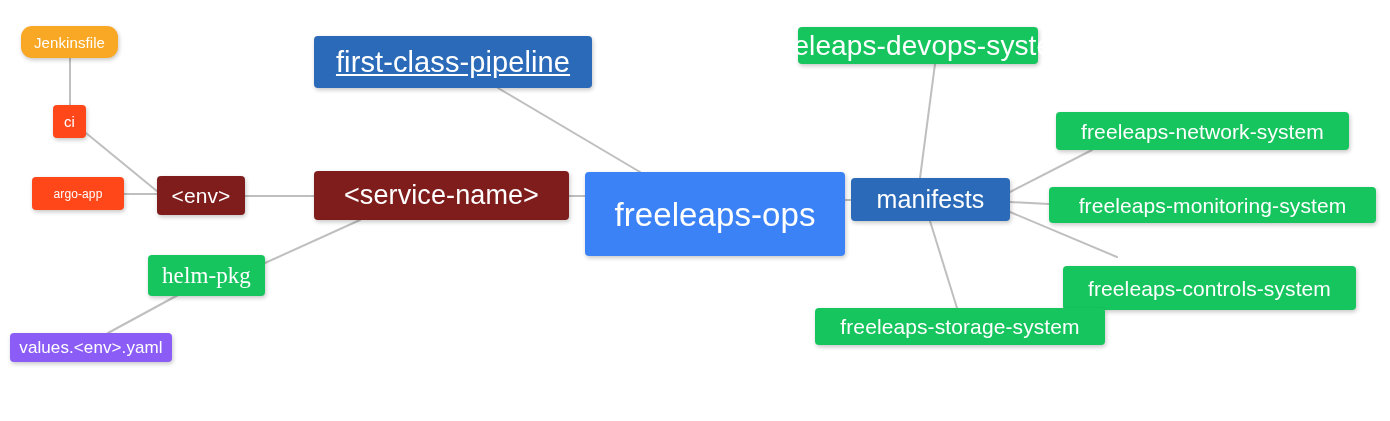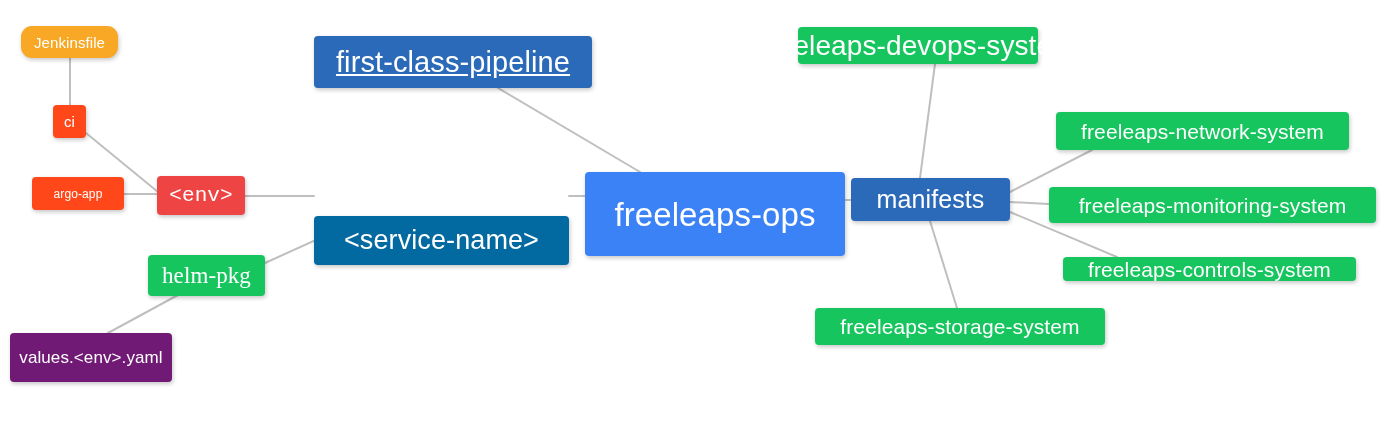--- a/index.html
+++ b/index.html
@@ -70,50 +70,50 @@
   <div id="nodes">
       <div class="node" style="left: 21px; top: 26px; width: 97px; height: 32px; background: rgb(249, 168, 37); font-size: 15px; border-radius: 11px;">
         <span class="node-label">Jenkinsfile</span>
       </div>
       <div class="node" style="left: 53px; top: 105px; width: 33px; height: 33px; background: rgb(255, 71, 25); font-size: 15px;">
         <span class="node-label">ci</span>
       </div>
       <div class="node" style="left: 32px; top: 177px; width: 92px; height: 33px; background: rgb(255, 71, 25); font-size: 12px;">
         <span class="node-label">argo-app</span>
       </div>
-      <div class="node" style="left: 157px; top: 176px; width: 88px; height: 39px; background: #ef4444; font-size: 21px; font-family: Liberation Mono, monospace;">
+      <div class="node" style="left: 157px; top: 176px; width: 88px; height: 39px; background: #7f1d1d; font-size: 21px;">
         <span class="node-label">&lt;env&gt;</span>
       </div>
-      <div class="node" style="left: 314px; top: 171px; width: 255px; height: 49px; background: #0369a1; font-size: 27px; margin-top: 45px;">
+      <div class="node" style="left: 314px; top: 171px; width: 255px; height: 49px; background: #7f1d1d; font-size: 27px;">
         <span class="node-label">&lt;service-name&gt;</span>
       </div>
       <div class="node" style="left: 314px; top: 36px; width: 278px; height: 52px; background: rgb(42, 106, 184); font-size: 29px; text-decoration: underline;">
         <span class="node-label">first-class-pipeline</span>
       </div>
       <div class="node" style="left: 148px; top: 255px; width: 117px; height: 41px; background: rgb(22, 197, 94); font-size: 23px; font-family: Liberation Serif, serif;">
         <span class="node-label">helm-pkg</span>
       </div>
-      <div class="node" style="left: 10px; top: 333px; width: 162px; height: 49px; background: #701a75; font-size: 17px;">
+      <div class="node" style="left: 10px; top: 333px; width: 162px; height: 29px; background: #8b5cf6; font-size: 17px;">
         <span class="node-label">values.&lt;env&gt;.yaml</span>
       </div>
       <div class="node" style="left: 585px; top: 172px; width: 260px; height: 84px; background: #3b82f6; font-size: 33px;">
         <span class="node-label">freeleaps-ops</span>
       </div>
       <div class="node" style="left: 851px; top: 178px; width: 159px; height: 43px; background: rgb(42, 106, 184); font-size: 25px;">
         <span class="node-label">manifests</span>
       </div>
       <div class="node" style="left: 798px; top: 27px; width: 240px; height: 37px; background: rgb(22, 197, 94); font-size: 28px;">
         <span class="node-label">freeleaps-devops-system</span>
       </div>
       <div class="node" style="left: 1056px; top: 112px; width: 293px; height: 38px; background: rgb(22, 197, 94); font-size: 21px;">
         <span class="node-label">freeleaps-network-system</span>
       </div>
       <div class="node" style="left: 1049px; top: 187px; width: 327px; height: 36px; background: rgb(22, 197, 94); font-size: 21px;">
         <span class="node-label">freeleaps-monitoring-system</span>
       </div>
-      <div class="node" style="left: 1063px; top: 257px; width: 293px; height: 24px; background: rgb(22, 197, 94); font-size: 21px;">
+      <div class="node" style="left: 1063px; top: 266px; width: 293px; height: 44px; background: rgb(22, 197, 94); font-size: 21px;">
         <span class="node-label">freeleaps-controls-system</span>
       </div>
       <div class="node" style="left: 815px; top: 308px; width: 290px; height: 37px; background: rgb(22, 197, 94); font-size: 21px;">
         <span class="node-label">freeleaps-storage-system</span>
       </div>
     </div>
 </div>
 
 </body></html>

